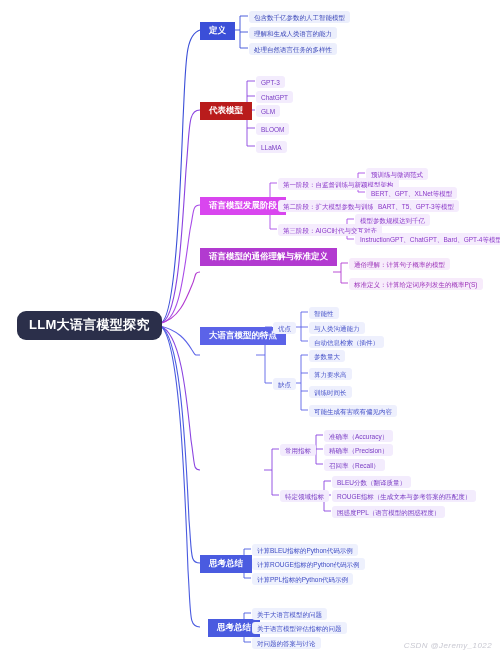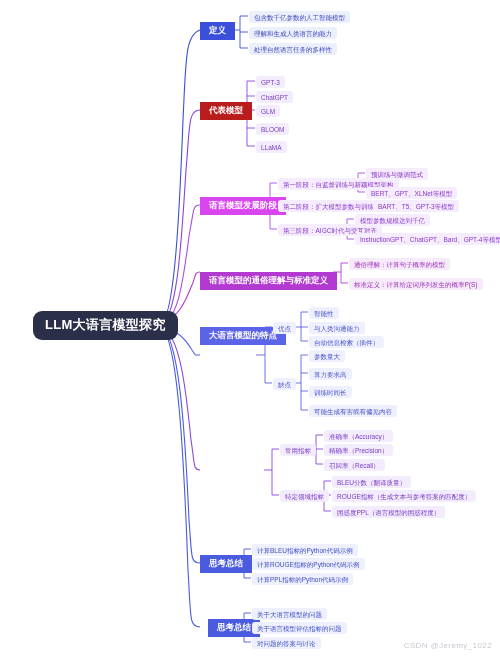--- a/index.html
+++ b/index.html
@@ -22,21 +22,20 @@
 
   
   .root{
     background:#2b2f4a;
     color:#ffffff;
     border-radius:9px;
     font-size:13px;
     font-weight:bold;
     padding:7px 12px;
     letter-spacing:.3px;
-    margin-left:16px;
   }
 
   
   .l1{
     border-radius:0;
     color:#ffffff;
     font-size:8.5px;
     font-weight:bold;
     padding:4px 9px;
     text-align:center;
@@ -69,20 +68,21 @@
     padding:2.5px 5px;
     border-radius:3px;
   }
 
   .watermark{
     position:absolute;
     right:8px;bottom:6px;
     font-size:8px;
     color:#c9c9d2;
     letter-spacing:.4px;
+    font-style:italic;
   }
 </style>
 </head>
 <body>
 
 <div id="canvas">
 
   <svg class="links" viewBox="0 0 500 656">
 
     <g fill="none" stroke-width="1.1">
@@ -217,21 +217,21 @@
   <div class="node l2 t-purple" style="left:366px;top:168px;">预训练与微调范式</div>
   <div class="node l2 t-purple" style="left:366px;top:187px;">BERT、GPT、XLNet等模型</div>
 
   <div class="node mid t-purple" style="left:278px;top:200px;">第二阶段：扩大模型参数与训练语料</div>
   <div class="node l2 t-purple" style="left:373px;top:200px;">BART、T5、GPT-3等模型</div>
 
   <div class="node mid t-purple" style="left:278px;top:224px;">第三阶段：AIGC时代与交互对齐</div>
   <div class="node l2 t-purple" style="left:355px;top:214px;">模型参数规模达到千亿</div>
   <div class="node l2 t-purple" style="left:355px;top:233px;">InstructionGPT、ChatGPT、Bard、GPT-4等模型</div>
 
-  <div class="node l1 c-magenta" style="left:200px;top:272px;text-align:right;">语言模型的通俗理解与标准定义</div>
+  <div class="node l1 c-magenta" style="left:200px;top:248px;text-align:right;">语言模型的通俗理解与标准定义</div>
   <div class="node l2 t-magenta" style="left:349px;top:258px;">通俗理解：计算句子概率的模型</div>
   <div class="node l2 t-magenta" style="left:349px;top:278px;">标准定义：计算给定词序列发生的概率P(S)</div>
 
   <div class="node l1 c-indigo" style="left:200px;top:327px;">大语言模型的特点</div>
 
   <div class="node mid t-indigo" style="left:273px;top:322px;">优点</div>
   <div class="node l2 t-indigo" style="left:309px;top:307px;">智能性</div>
   <div class="node l2 t-indigo" style="left:309px;top:322px;">与人类沟通能力</div>
   <div class="node l2 t-indigo" style="left:309px;top:336px;">自动信息检索（插件）</div>
 

